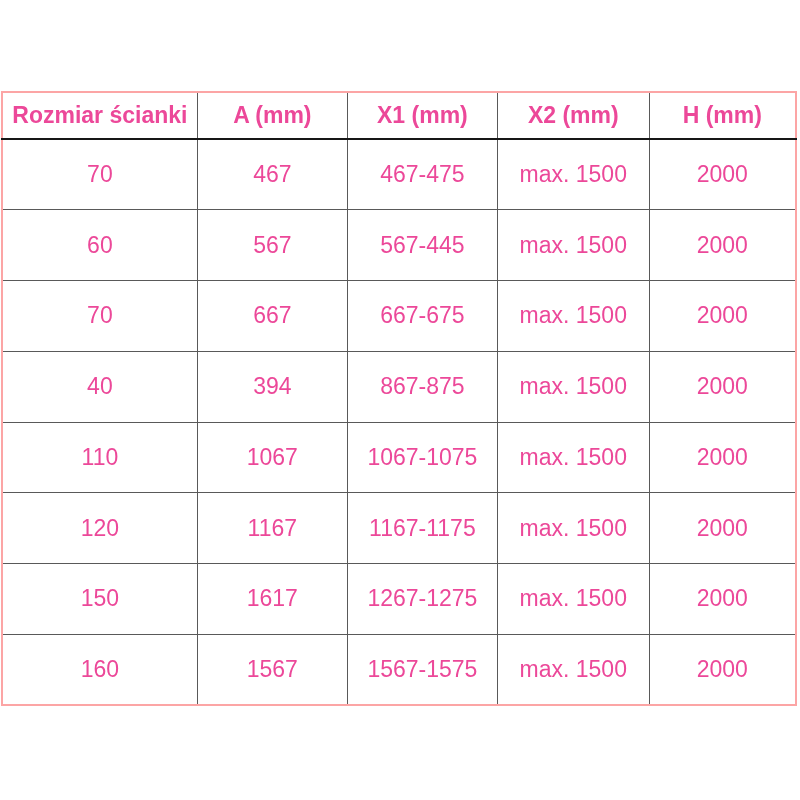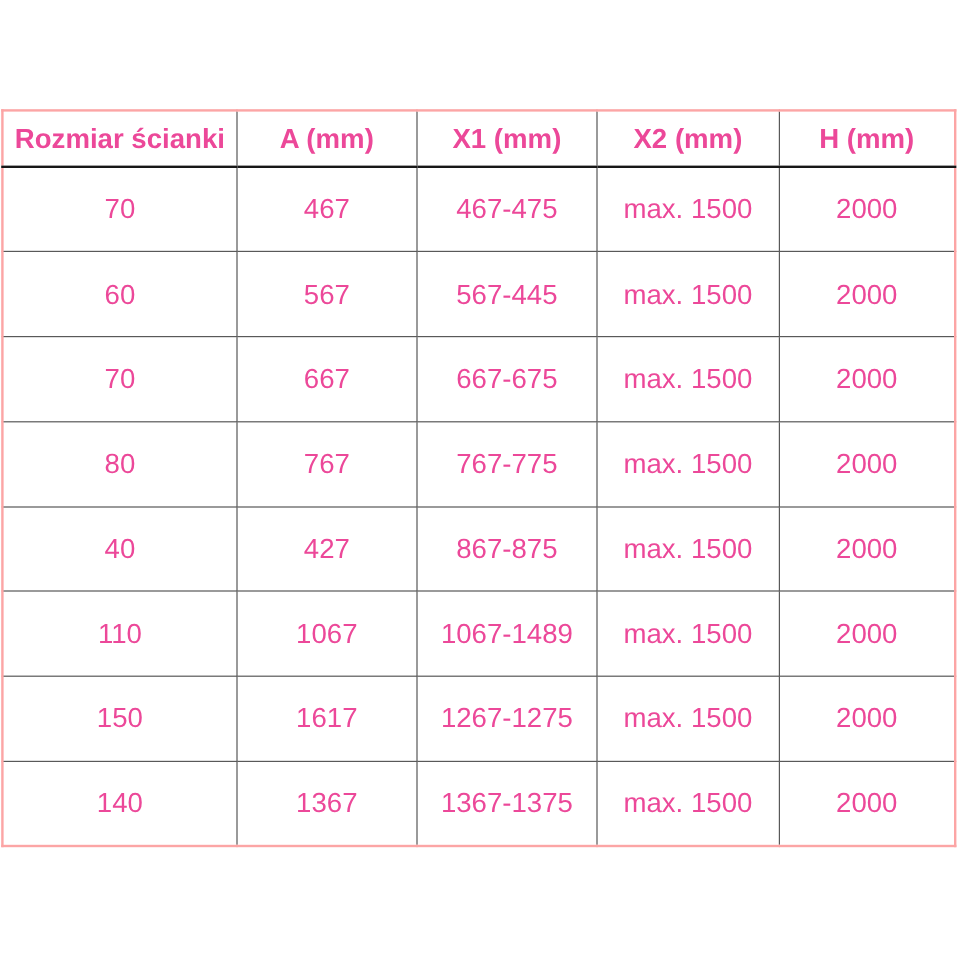--- a/index.html
+++ b/index.html
@@ -85,49 +85,49 @@
     <td>2000</td>
   </tr>
         <tr>
     <td>70</td>
     <td>667</td>
     <td>667-675</td>
     <td>max. 1500</td>
     <td>2000</td>
   </tr>
         <tr>
-    <td>80</td>
-    <td>767</td>
-    <td>767-775</td>
-    <td>max. 1500</td>
-    <td>2000</td>
-  </tr>
-        <tr>
     <td>40</td>
-    <td>427</td>
+    <td>394</td>
     <td>867-875</td>
     <td>max. 1500</td>
     <td>2000</td>
   </tr>
         <tr>
     <td>110</td>
     <td>1067</td>
-    <td>1067-1489</td>
+    <td>1067-1075</td>
+    <td>max. 1500</td>
+    <td>2000</td>
+  </tr>
+        <tr>
+    <td>120</td>
+    <td>1167</td>
+    <td>1167-1175</td>
     <td>max. 1500</td>
     <td>2000</td>
   </tr>
         <tr>
     <td>150</td>
     <td>1617</td>
     <td>1267-1275</td>
     <td>max. 1500</td>
     <td>2000</td>
   </tr>
         <tr>
-    <td>140</td>
-    <td>1367</td>
-    <td>1367-1375</td>
+    <td>160</td>
+    <td>1567</td>
+    <td>1567-1575</td>
     <td>max. 1500</td>
     <td>2000</td>
   </tr>
       </tbody>
   </table>
 </div>
 
 </body></html>

